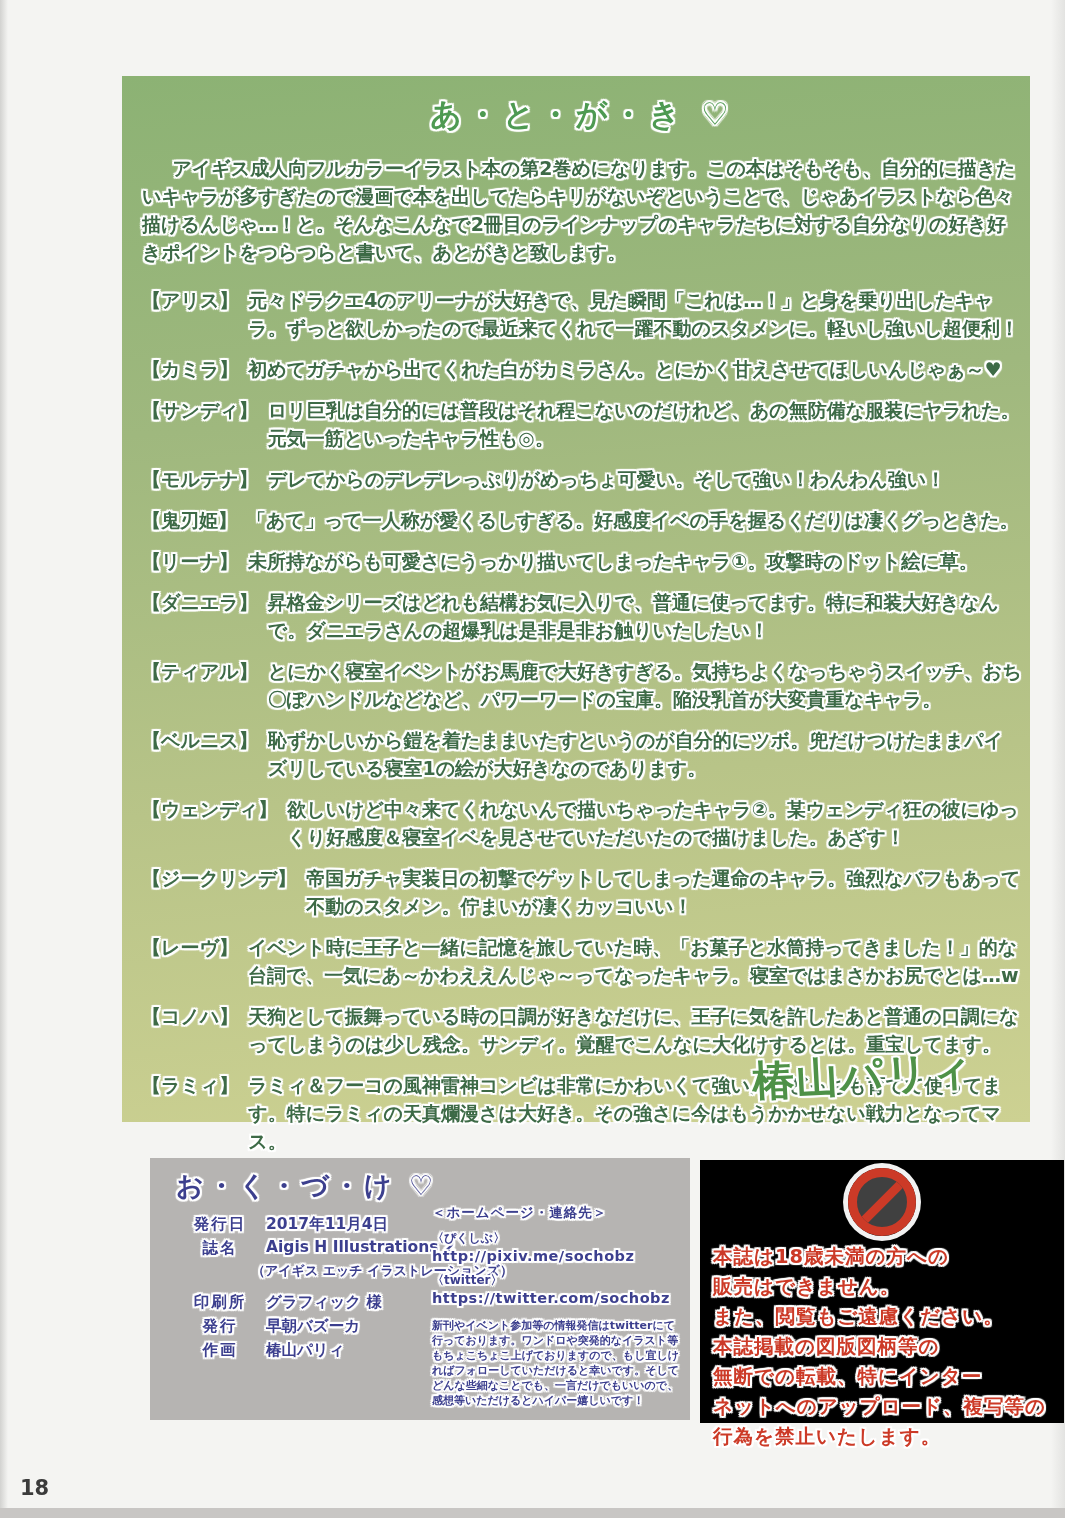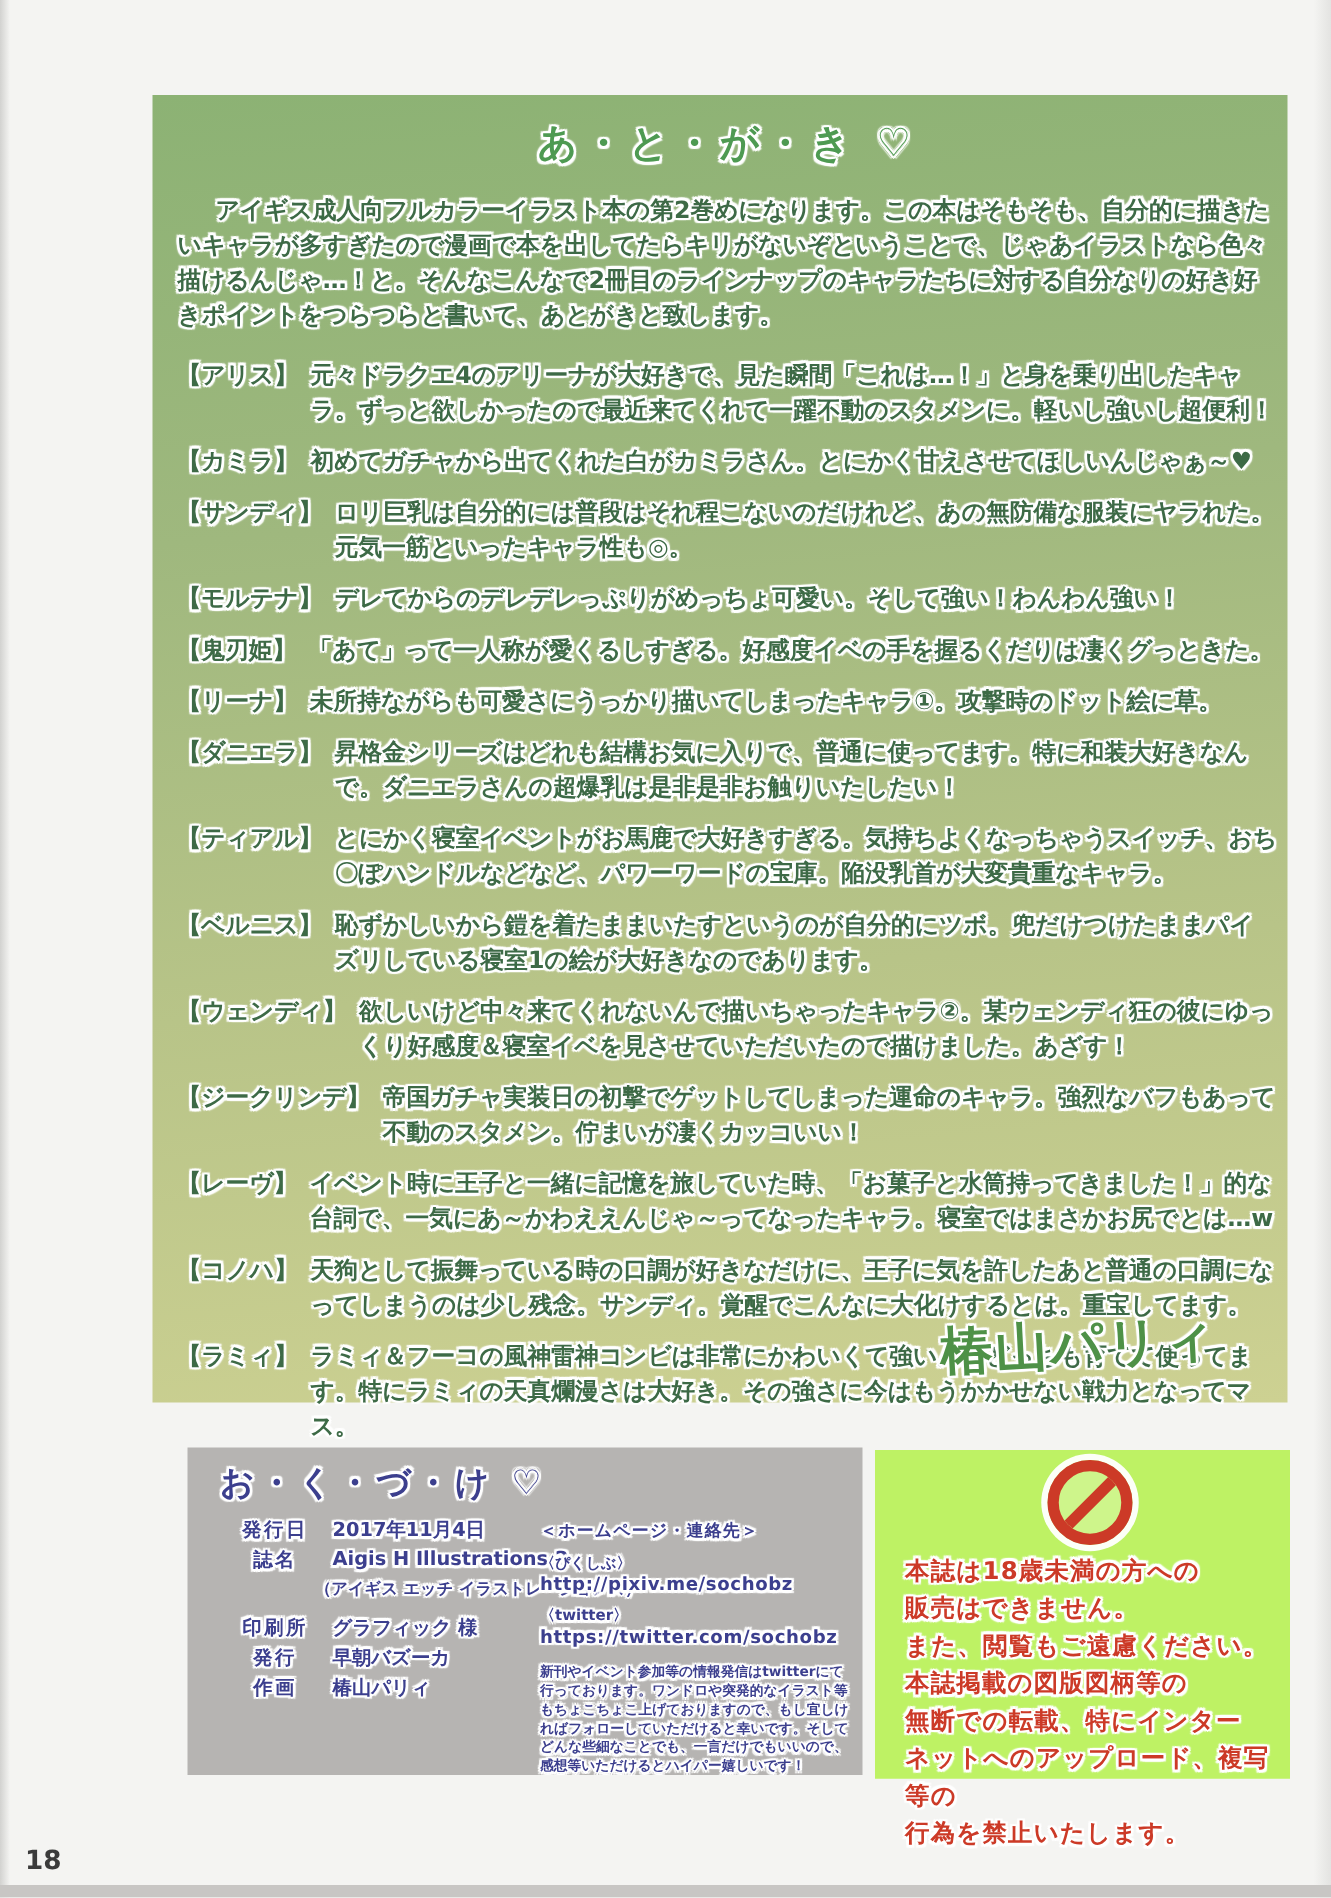--- a/index.html
+++ b/index.html
@@ -55,30 +55,30 @@
     background:#b6b4b2;box-sizing:border-box;
     padding:8px 0 0 24px;color:#3c3f8e;
   }
   .col-title{font-size:27px;font-weight:bold;letter-spacing:4px;margin:2px 0 10px 2px;}
   .col-rows{font-size:15.5px;font-weight:bold;}
   .col-row{display:flex;margin-bottom:3px;}
   .col-row .lb{width:92px;letter-spacing:2px;text-align:center;}
   .col-row .vl{flex:1;}
   .vl2{font-size:13px;margin:1px 0 2px 78px;font-weight:bold;}
   .gap-above{margin-top:12px;}
-  .contact{position:absolute;left:282px;top:58px;width:250px;font-weight:bold;}
+  .contact{position:absolute;left:282px;top:46px;width:250px;font-weight:bold;}
   .ct-head{font-size:13.5px;letter-spacing:1px;}
   .ct-lab{font-size:12px;margin-top:8px;}
   .ct-url{font-size:14.5px;margin-top:1px;letter-spacing:0.5px;}
   .ct-note{font-size:11px;line-height:15px;margin-top:12px;}
 
   
   .warning{
-    position:absolute;left:700px;top:1160px;width:332px;height:263px;
-    background:#bef264;box-sizing:border-box;padding-top:8px;padding-left:11px;
+    position:absolute;left:700px;top:1160px;width:364px;height:263px;
+    background:#000000;box-sizing:border-box;padding-top:8px;
   }
   .noentry{
     width:50px;height:50px;border:9px solid #cc3a27;border-radius:50%;
     margin:0 auto 6px auto;position:relative;overflow:hidden;
     box-shadow:0 0 0 5px rgba(255,255,255,0.95);
     background:rgba(255,255,255,0.25);
   }
   .noentry .bar{
     position:absolute;left:-6px;top:21px;width:62px;height:9px;
     background:#cc3a27;transform:rotate(-45deg);

